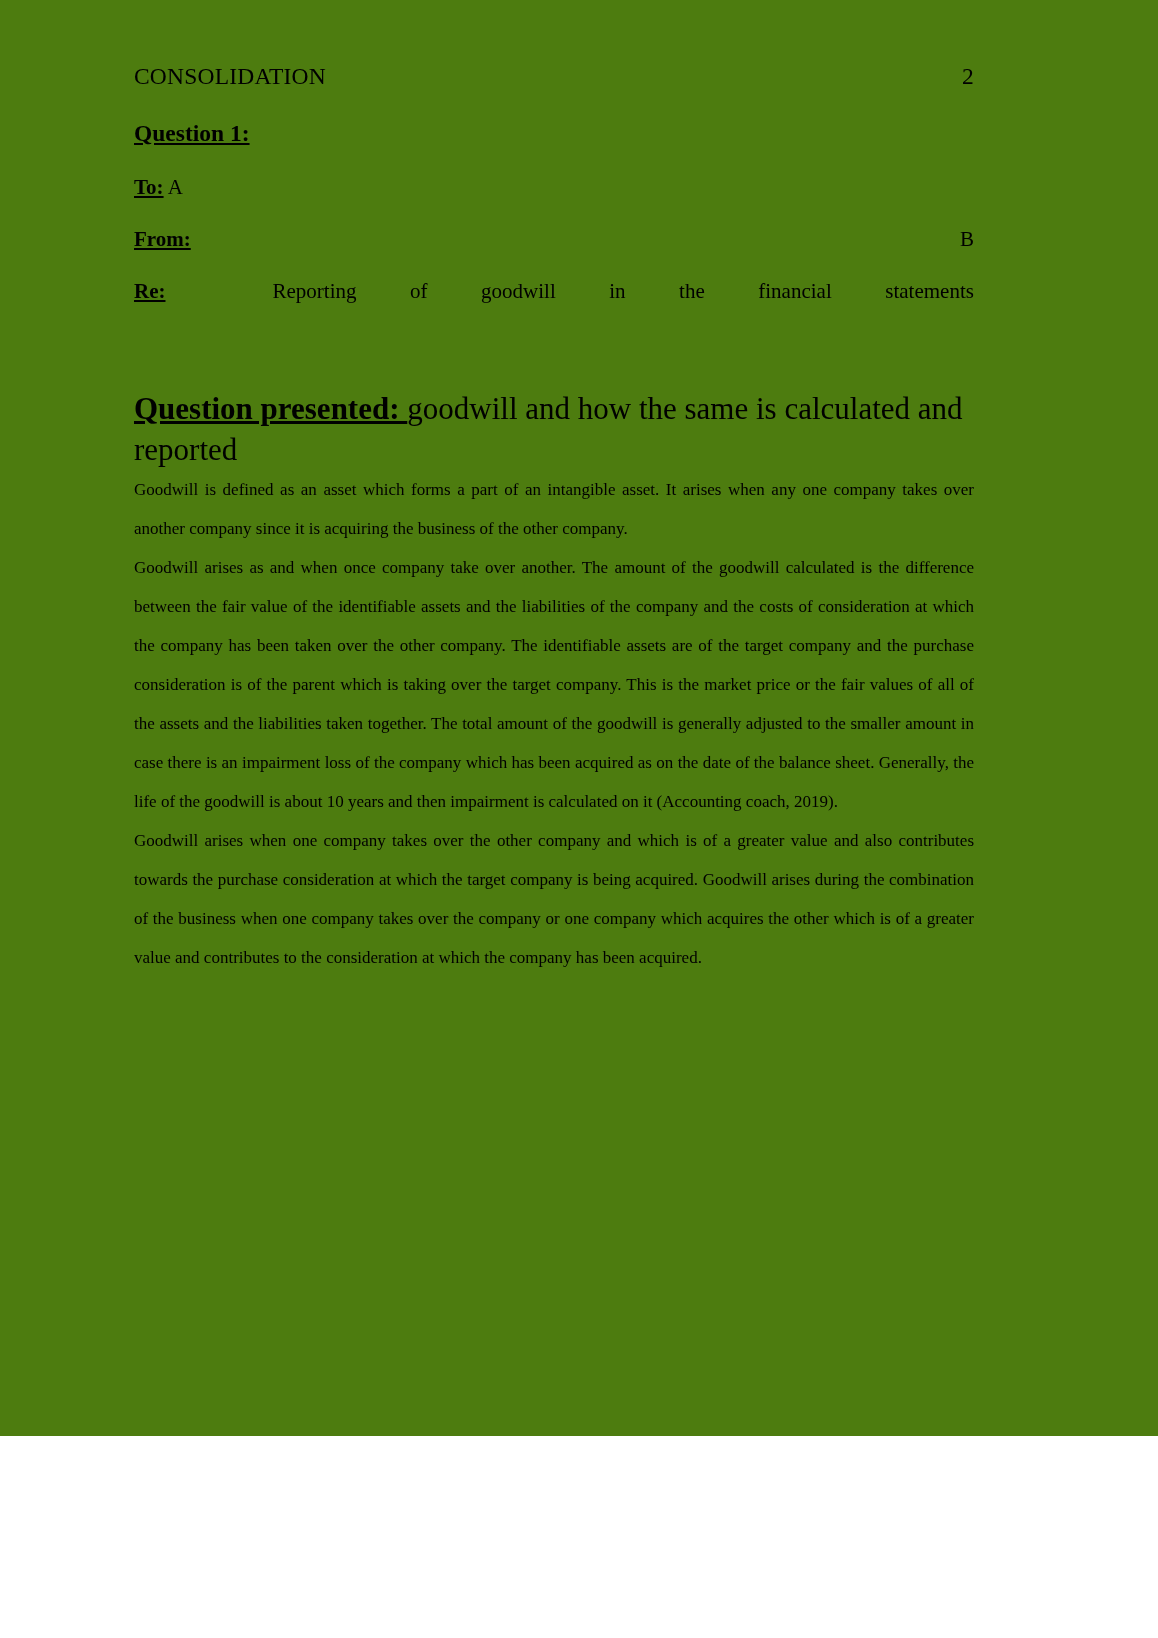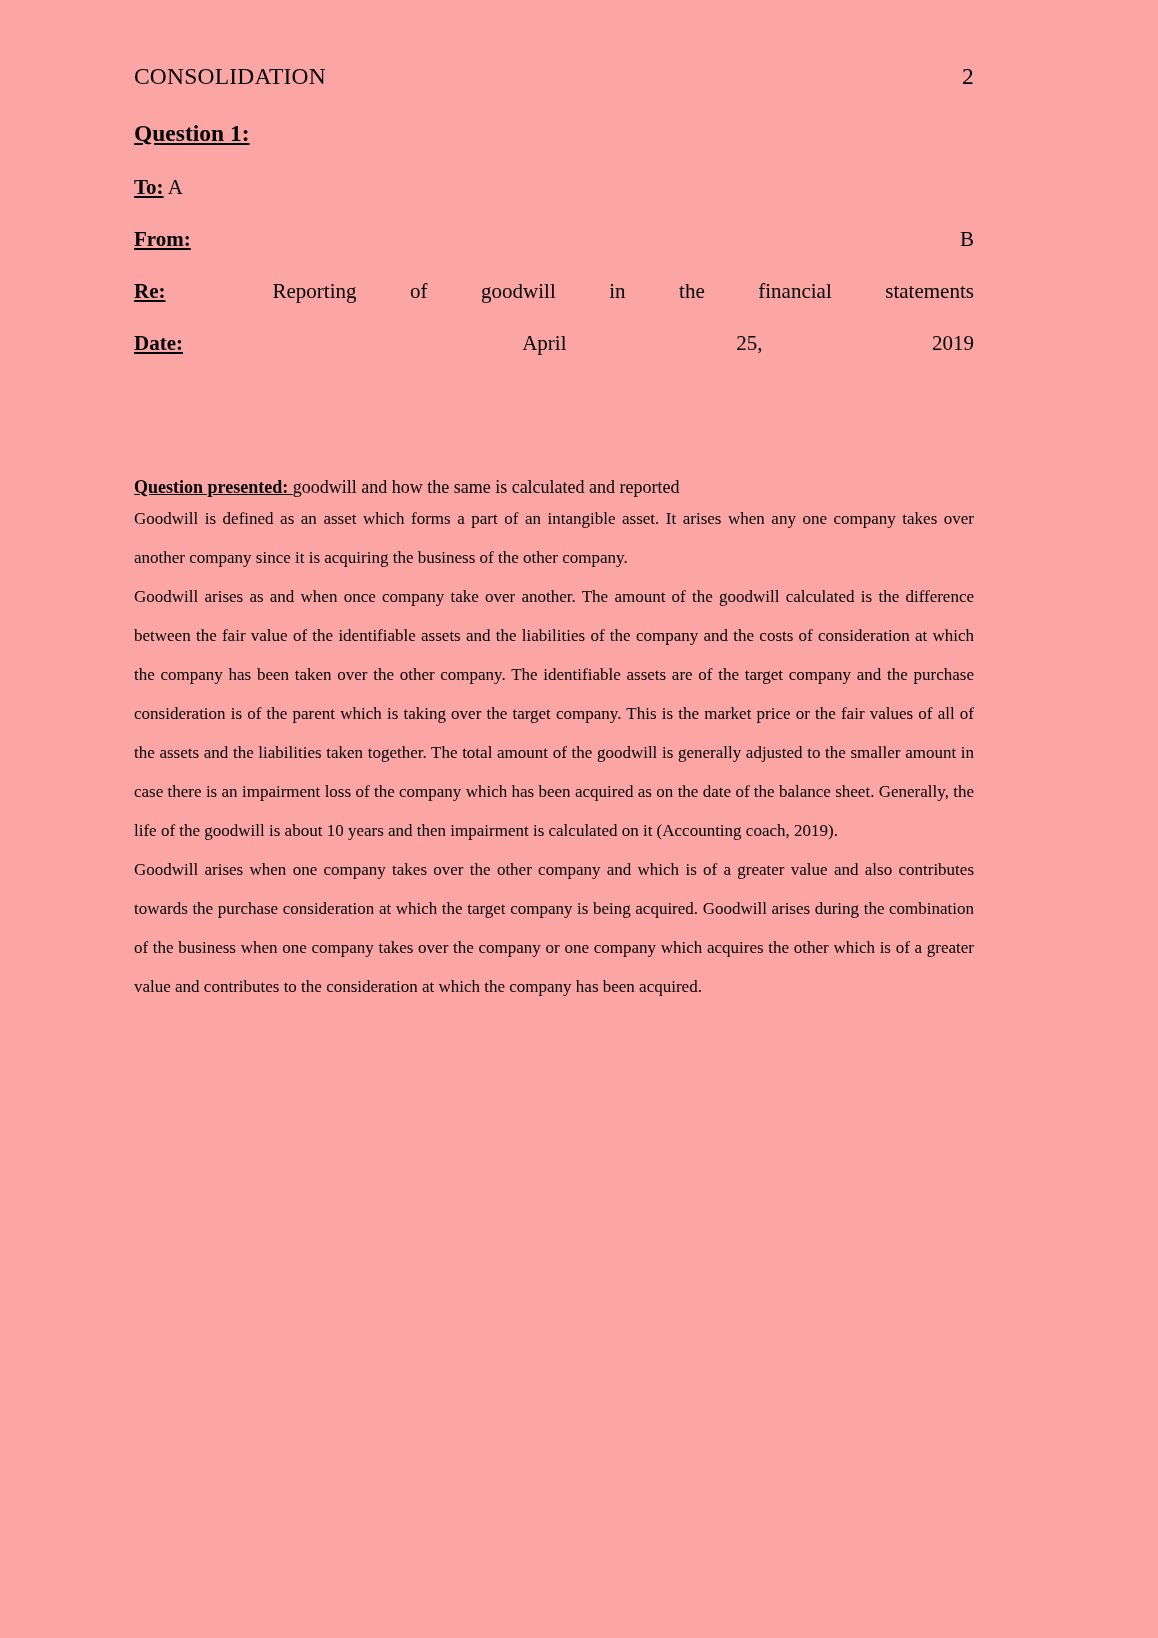--- a/index.html
+++ b/index.html
@@ -7,23 +7,23 @@
     padding: 0;
     background: #ffffff;
   }
   body {
     font-family: "Liberation Serif", "DejaVu Serif", serif;
     color: #000000;
   }
   .page {
     position: relative;
     width: 1158px;
-    height: 1638px;
+    height: 1436px;
     margin: 0 auto;
-    background: #fca5a5;
+    background: #4d7c0f;
     box-sizing: border-box;
     padding: 12px;
     overflow: hidden;
   }
   .content {
     position: absolute;
     left: 134px;
     top: 62px;
     width: 840px;
   }
@@ -69,23 +69,23 @@
     font-weight: bold;
     text-decoration: underline;
   }
   .memo-line.plain {
     text-align: left;
     text-align-last: left;
   }
 
   
   .question-presented {
-    font-size: 18px;
+    font-size: 31px;
     line-height: 1.3;
-    margin-top: 120px;
+    margin-top: 86px;
     margin-bottom: 0;
   }
   .question-presented .qp-label {
     font-weight: bold;
     text-decoration: underline;
   }
 
   
   p.body-par {
     font-size: 17px;
@@ -132,27 +132,20 @@
         <span></span>
       <span>Reporting</span>
           <span>of</span>
           <span>goodwill</span>
           <span>in</span>
           <span>the</span>
           <span>financial</span>
           <span>statements</span>
         </div>
 
-      <div class="memo-line" style="display: flex; justify-content: space-between; align-items: baseline;">
-        <span class="lbl">Date:</span>
-        <span></span>
-      <span>April</span>
-          <span>25,</span>
-          <span>2019</span>
-        </div>
 
     </div>
 
     <p class="question-presented">
       <span class="qp-label">Question presented: </span><span>goodwill and how the same is calculated and reported</span>
     </p>
 
     <p class="body-par first-par">Goodwill is defined as an asset which forms a part of an intangible asset. It arises when any one company takes over another company since it is acquiring the business of the other company.</p>
     <p class="body-par par-gap-large">Goodwill arises as and when once company take over another. The amount of the goodwill calculated is the difference between the fair value of the identifiable assets and the liabilities of the company and the costs of consideration at which the company has been taken over the other company. The identifiable assets are of the target company and the purchase consideration is of the parent which is taking over the target company. This is the market price or the fair values of all of the assets and the liabilities taken together. The total amount of the goodwill is generally adjusted to the smaller amount in case there is an impairment loss of the company which has been acquired as on the date of the balance sheet. Generally, the life of the goodwill is about 10 years and then impairment is calculated on it (Accounting coach, 2019).</p>
     <p class="body-par par-gap-large">Goodwill arises when one company takes over the other company and which is of a greater value and also contributes towards the purchase consideration at which the target company is being acquired. Goodwill arises during the combination of the business when one company takes over the company or one company which acquires the other which is of a greater value and contributes to the consideration at which the company has been acquired.</p>

